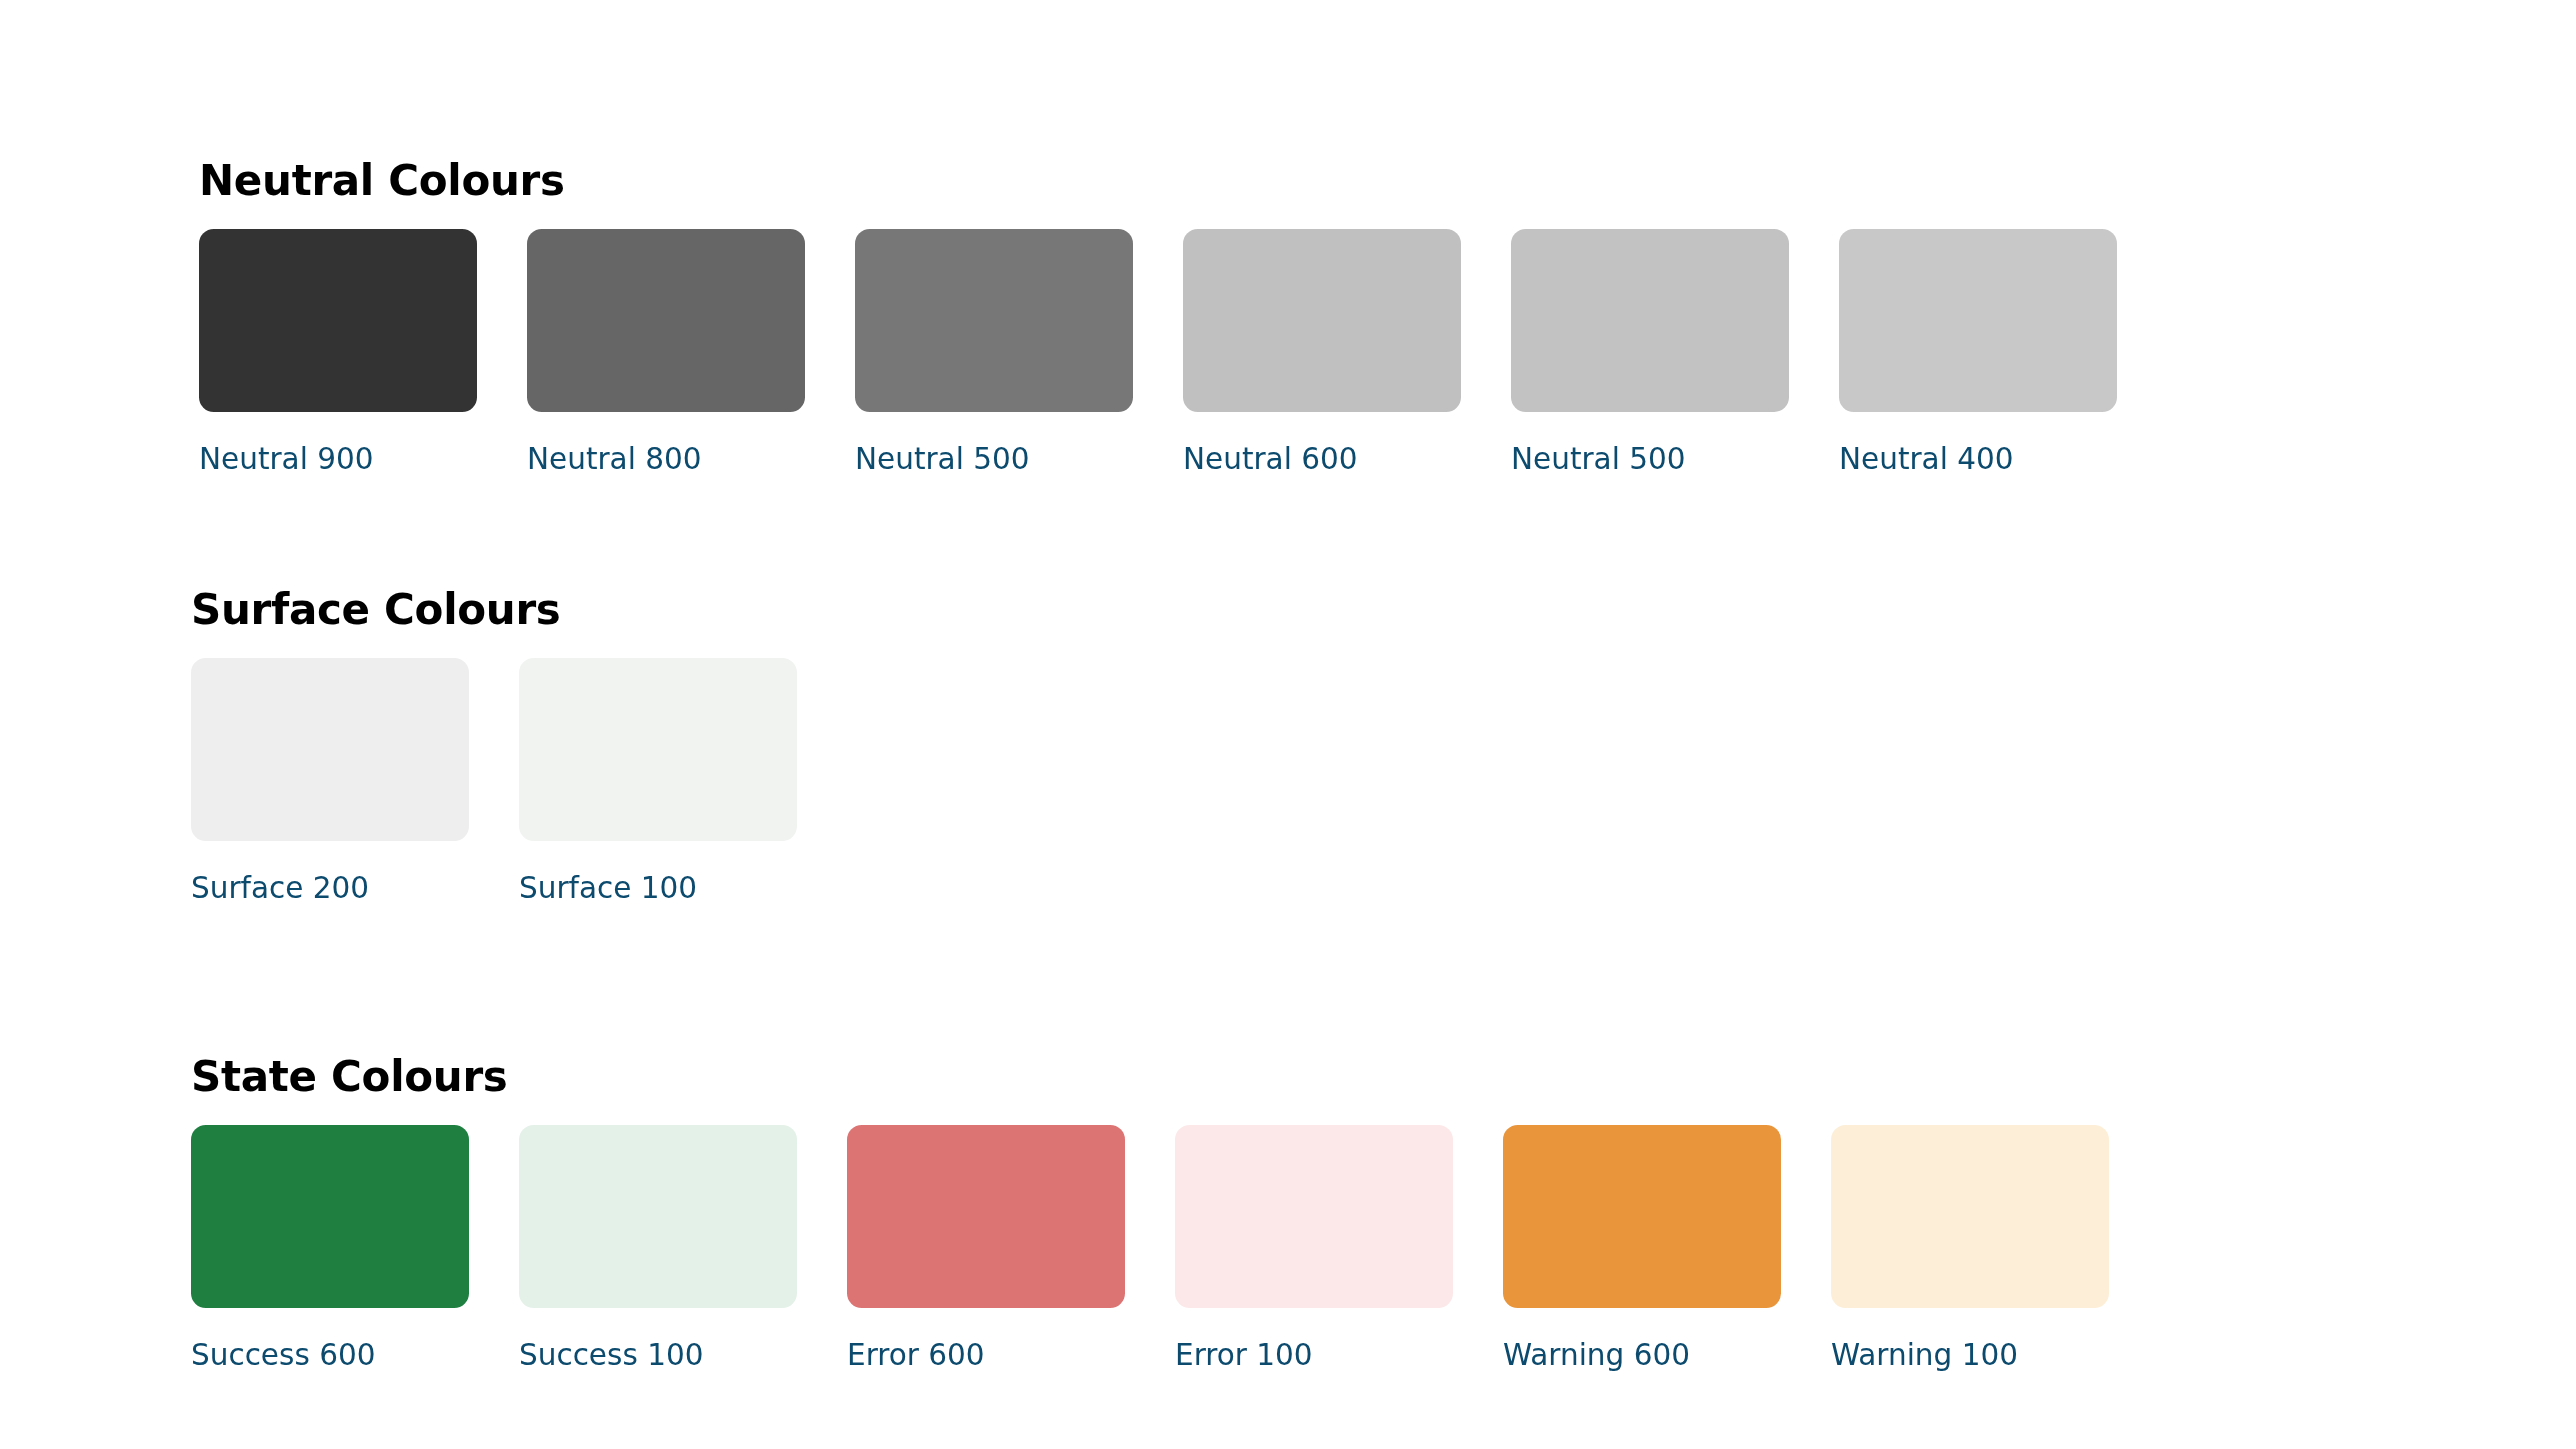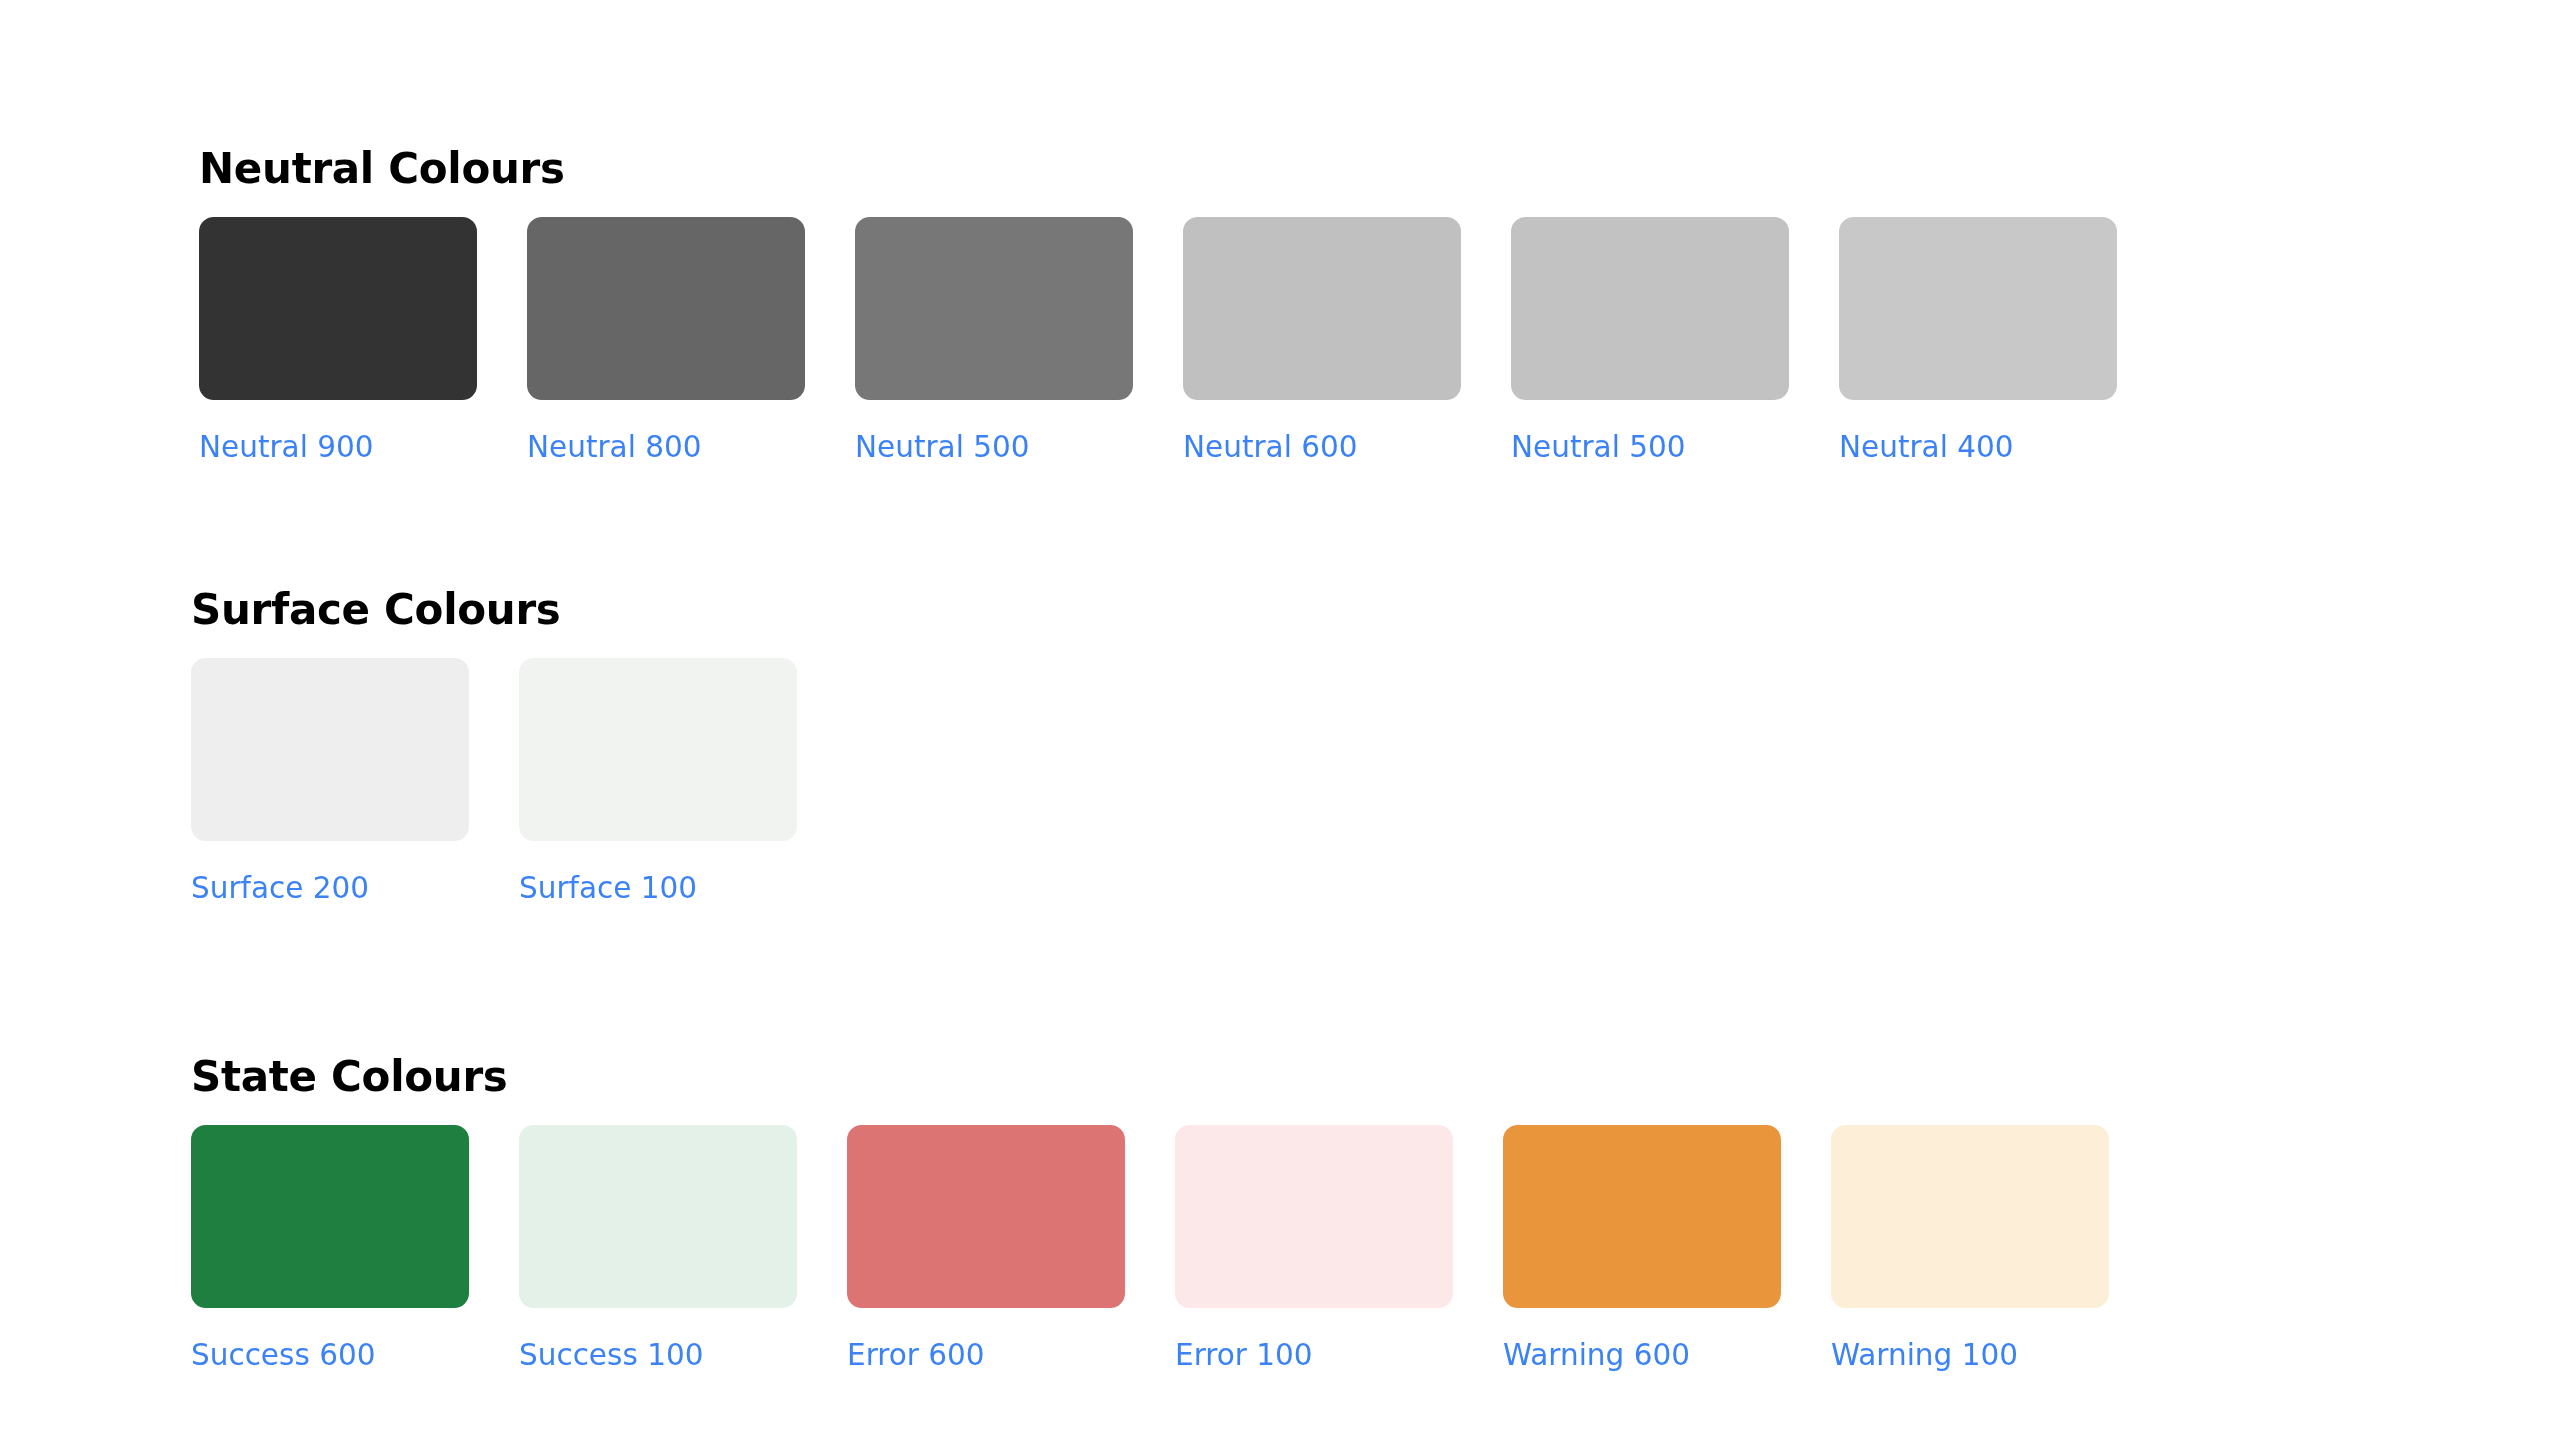--- a/index.html
+++ b/index.html
@@ -24,21 +24,21 @@
     height: 1449px;
     padding: 0;
     box-sizing: border-box;
   }
 
   .section {
     position: absolute;
     left: 191px;
   }
 
-  .section-neutral  { top: 144px; padding-left: 8px; }
+  .section-neutral  { top: 156px; padding-left: 8px; }
   .section-surface  { top: 585px; }
   .section-state    { top: 1052px; }
 
   .section-heading {
     font-family: "DejaVu Sans", "Liberation Sans", sans-serif;
     font-weight: bold;
     font-size: 42px;
     line-height: 50px;
     letter-spacing: -0.3px;
     color: #000000;
@@ -72,21 +72,21 @@
   .swatch-chip.bordered {
     border: 2px solid #1a1a1a;
   }
 
   .swatch-label {
     margin-top: 29.5px;
     font-family: "DejaVu Sans", "Liberation Sans", sans-serif;
     font-weight: normal;
     font-size: 29.5px;
     line-height: 35px;
-    color: #3b82f6;
+    color: #0c4a6e;
     white-space: nowrap;
   }
 </style>
 </head>
 <body style="background: rgb(255, 255, 255);">
 
 <div class="palette-page">
 
   <section class="section section-neutral">
     <h2 class="section-heading">Neutral Colours</h2>

